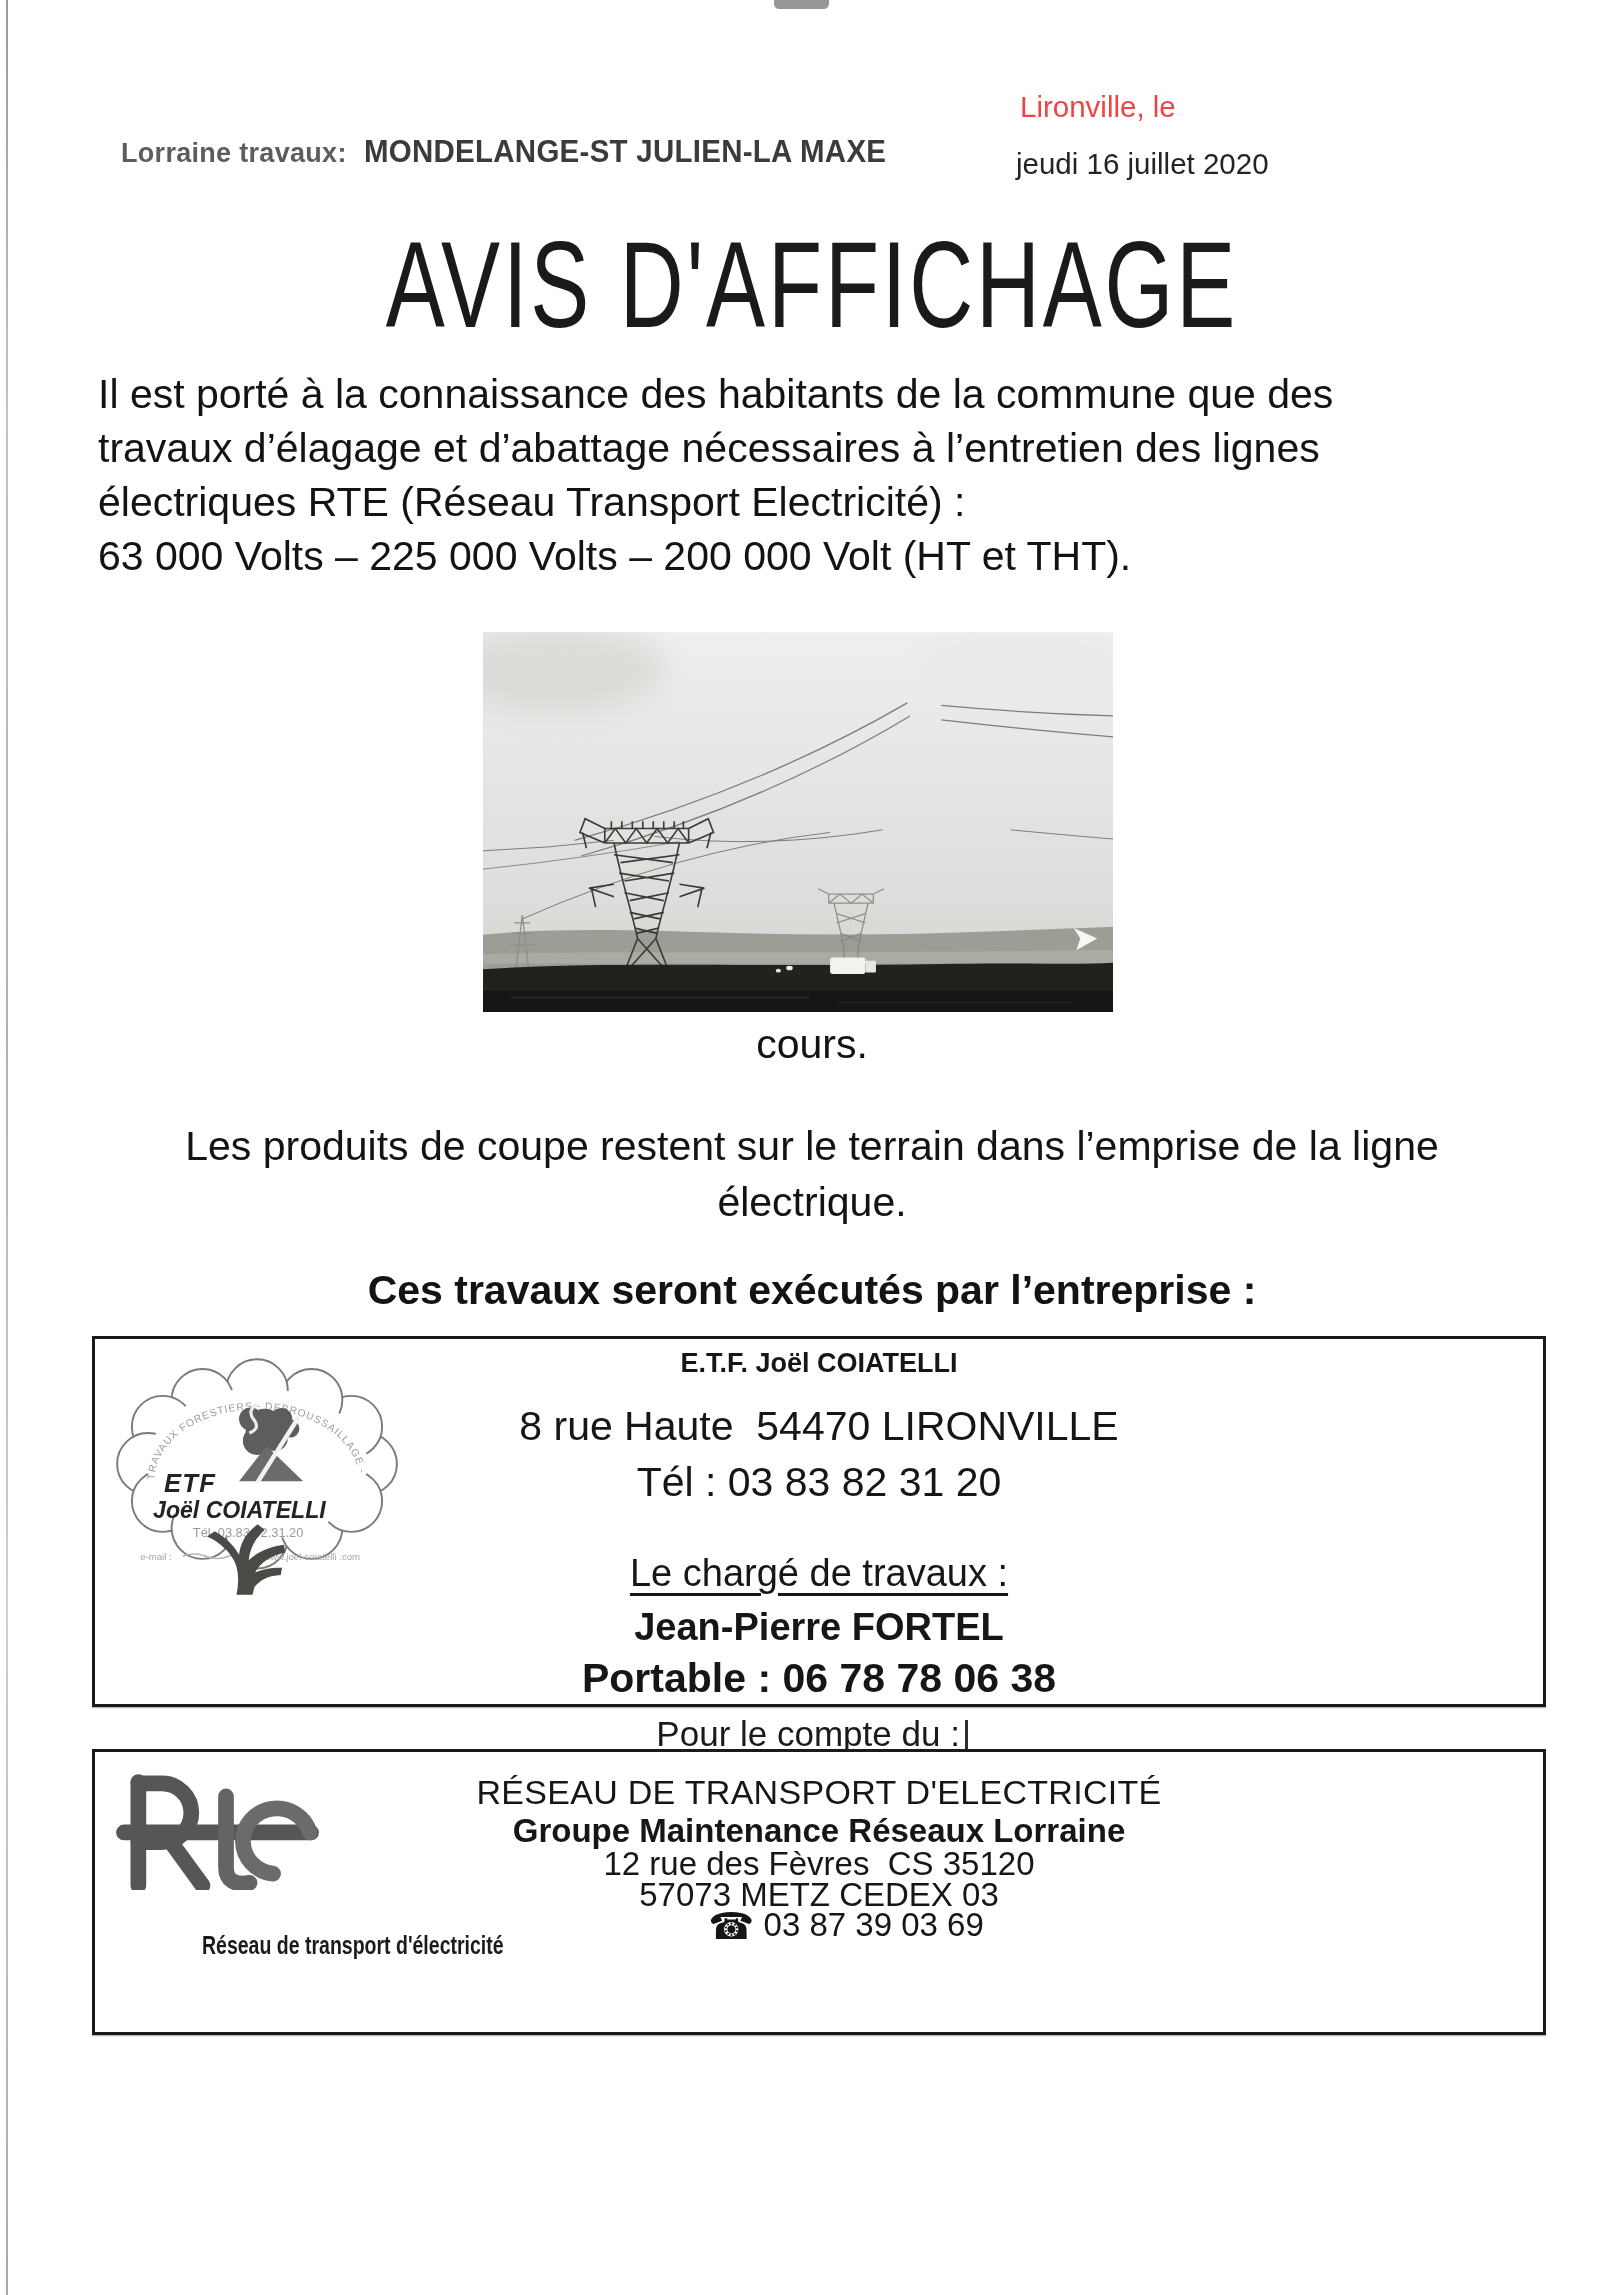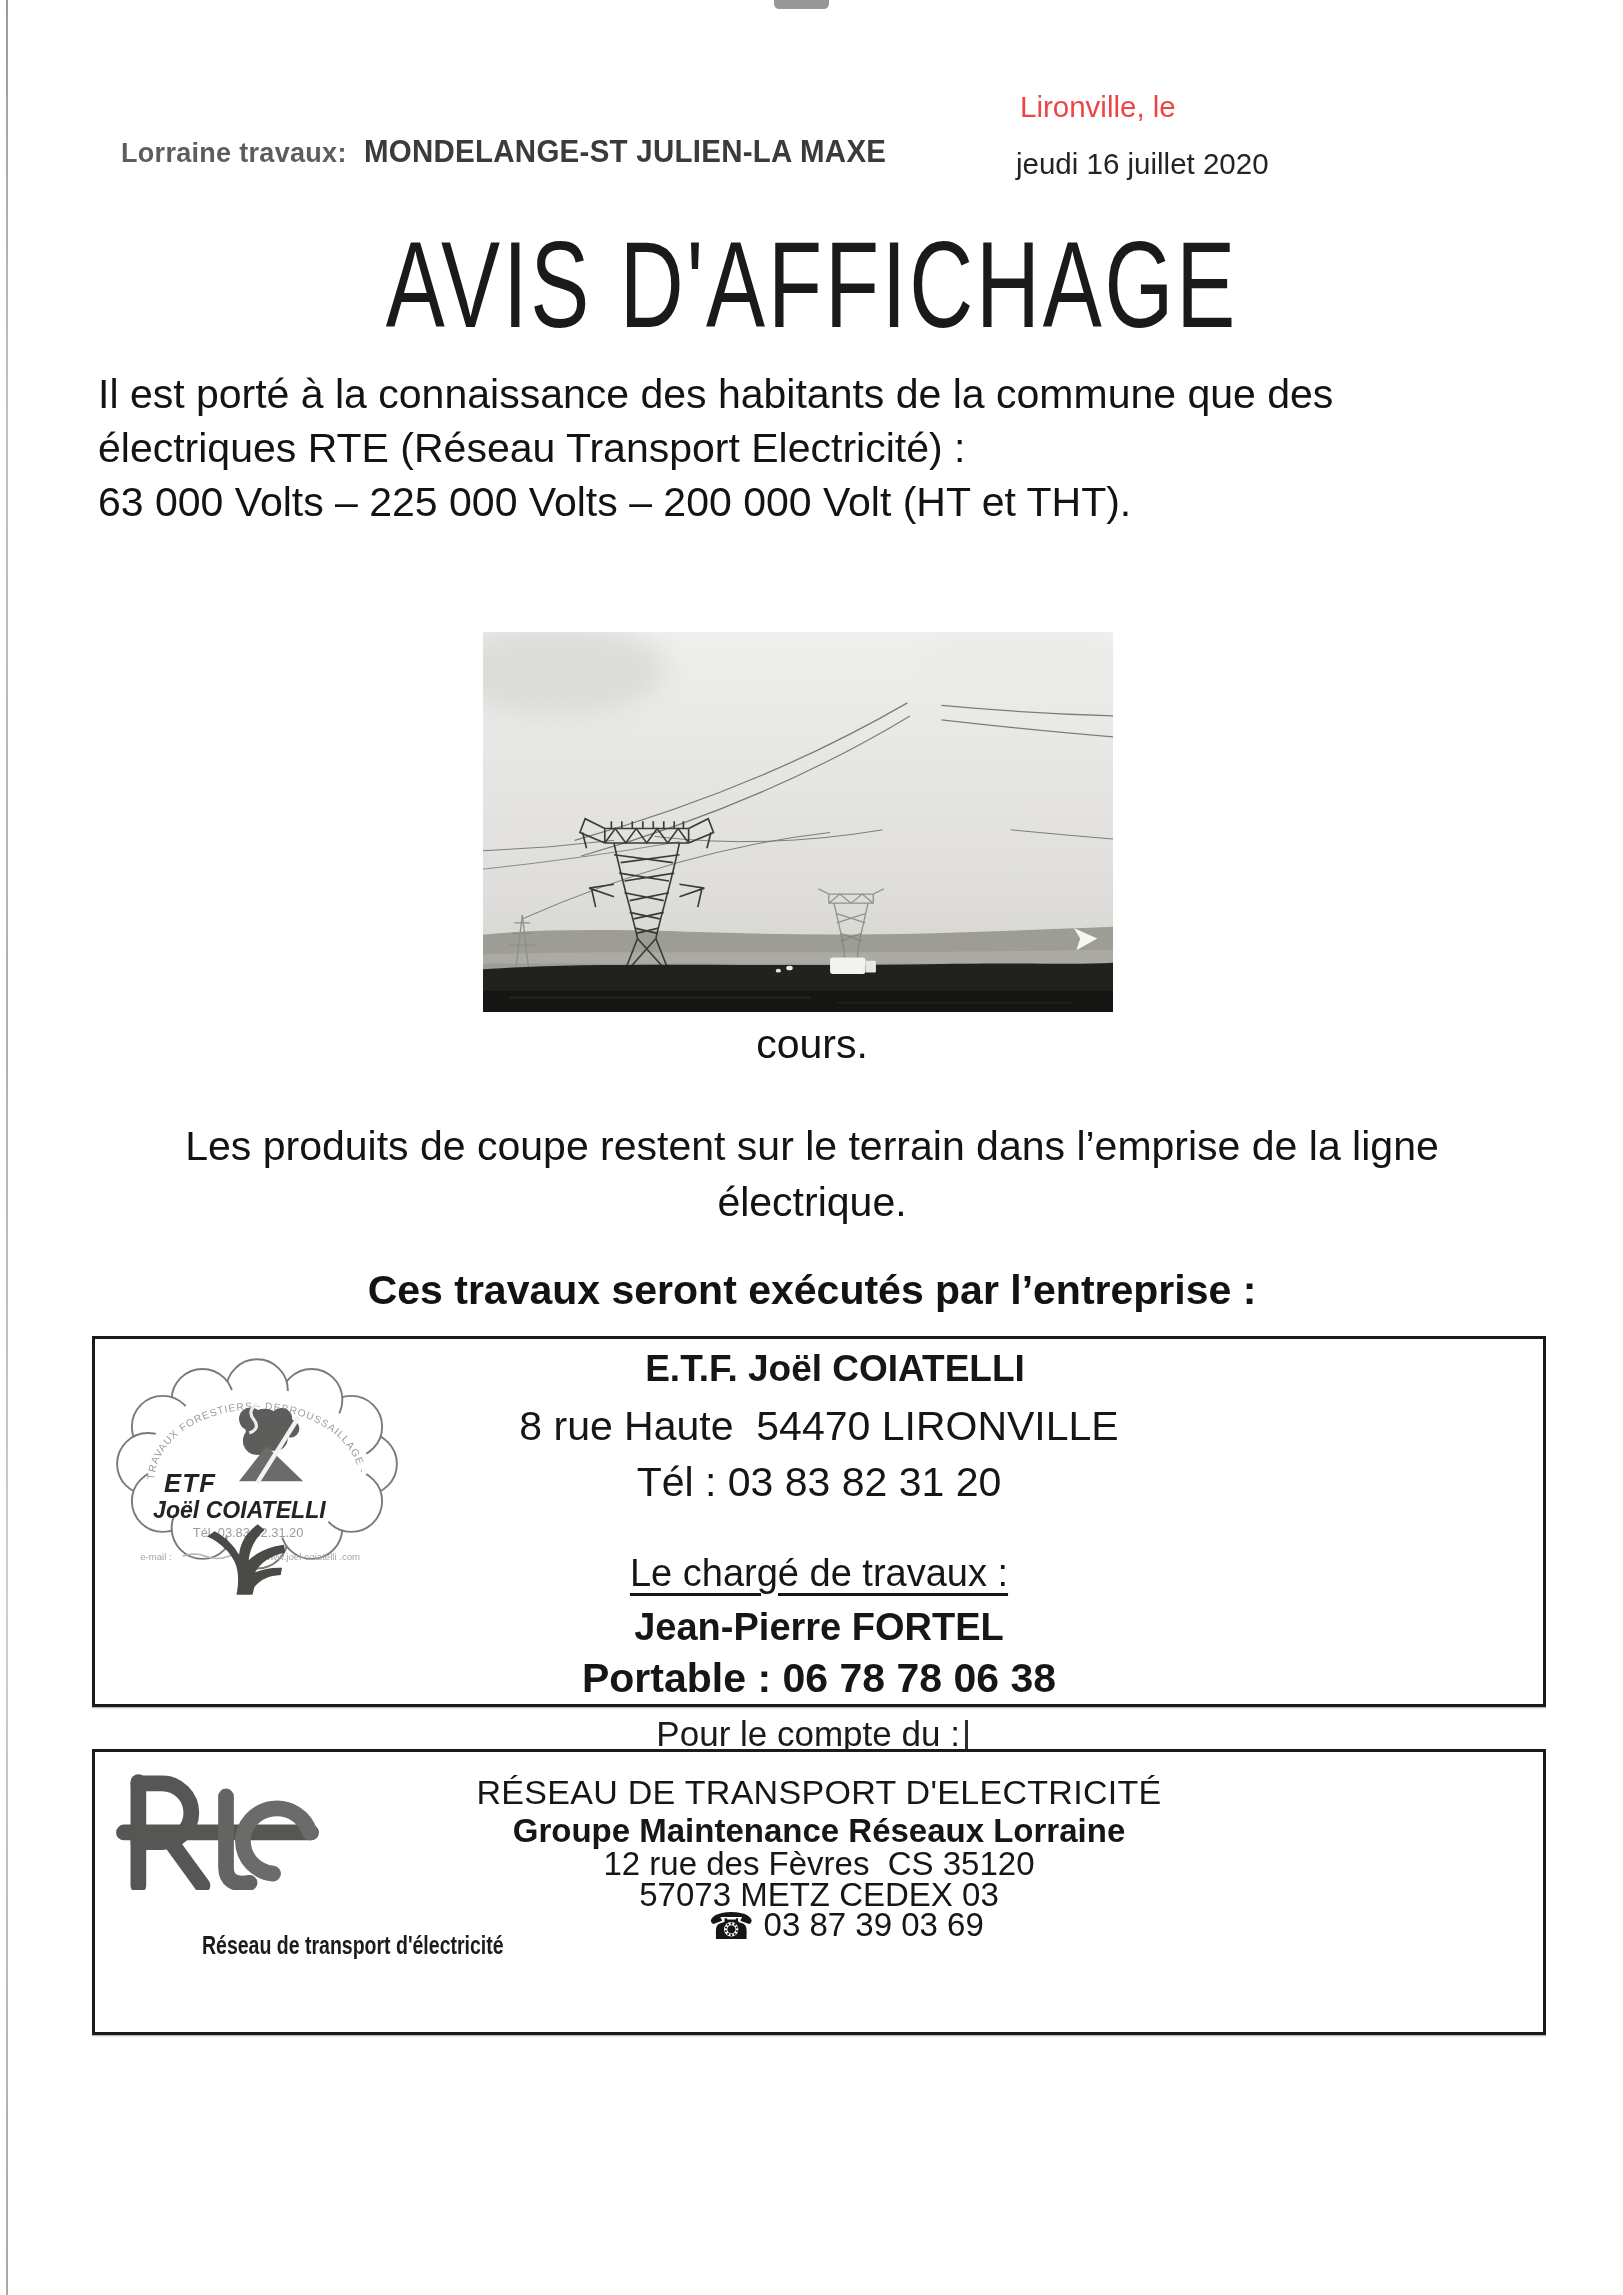--- a/index.html
+++ b/index.html
@@ -38,21 +38,21 @@
   .cline{left:92px;width:1440px;text-align:center;font-size:41px;line-height:56px;color:#131313;}
   .b-entrepris{top:1016px;}
   .b-produits{top:1118px;}
   .b-executor{top:1262px;font-weight:bold;}
 
   
   .box{left:92px;width:1448px;border:3.9px solid #1a1a1a;background:#fff;box-shadow:0 1.3px 0 rgba(60,60,60,.35);}
   .box1{top:1336px;height:365px;}
   .box2{top:1749px;height:280px;}
   .bline{position:absolute;left:0;width:100%;text-align:center;}
-  .c-name{top:9.2px;font-size:37px;font-weight:bold;padding-left:16px;}
+  .c-name{top:9.2px;font-size:27px;font-weight:bold;}
   .c-addr{top:64px;font-size:41px;}
   .c-tel{top:120px;font-size:41px;}
   .c-charge{top:213px;font-size:38px;text-decoration:underline;text-decoration-thickness:3.3px;text-underline-offset:6.5px;}
   .c-mgr{top:267px;font-size:38px;font-weight:bold;}
   .c-mob{top:316px;font-size:41px;font-weight:bold;text-align:center;}
   .etf-logo{position:absolute;left:7.9px;top:17px;width:308px;height:244px;}
 
   .behalf{left:92px;top:1714px;width:1440px;text-align:center;font-size:35px;color:#1a1a1a;}
   .behalf .u{text-decoration:underline;text-decoration-thickness:2.6px;text-underline-offset:5.9px;}
   .pen-mark{display:inline-block;width:2.6px;height:31px;background:#2e2e2e;margin-left:5.2px;vertical-align:-5.2px;}
@@ -79,20 +79,21 @@
 </div>
 <div class="abs hdr-city">Lironville, le</div>
 <div class="abs hdr-date">jeudi 16 juillet 2020</div>
 
 <div class="abs title-wrap">
   <span>AVIS D'AFFICHAGE</span>
 </div>
 
 <div class="abs intro">
   <div class="pre">Il est porté à la connaissance des habitants de la commune que des</div>
+  <div class="pre">travaux d’élagage et d’abattage nécessaires à l’entretien des lignes</div>
   <div class="pre">électriques RTE (Réseau Transport Electricité) :</div>
   <div class="pre">63 000 Volts – 225 000 Volts – 200 000 Volt (HT et THT).</div>
 </div>
 
 <div class="abs photo">
 <svg width="630" height="380" viewBox="0 0 962 580" xmlns="http://www.w3.org/2000/svg">
   <defs>
     <linearGradient id="sky" x1="0" y1="0" x2="0" y2="1">
       <stop offset="0" stop-color="#efefed"></stop>
           <stop offset="0.7" stop-color="#dedddb"></stop>

